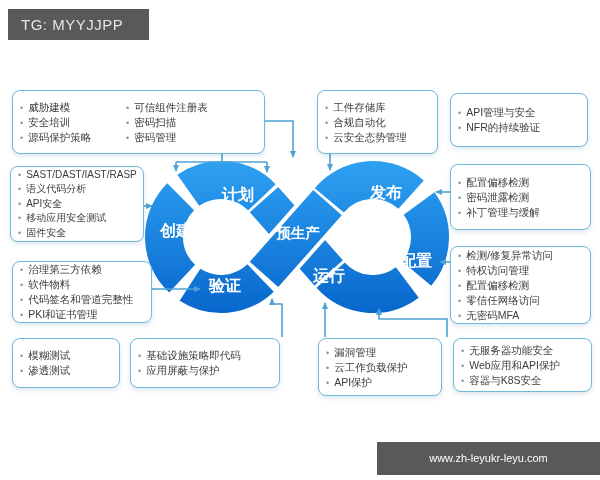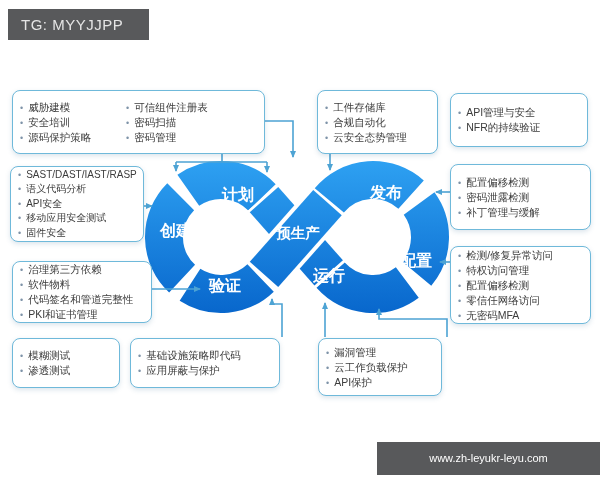--- a/index.html
+++ b/index.html
@@ -166,16 +166,23 @@
   </div>
 
   <div class="ibox" style="left:318px;top:338px;width:124px;height:58px">
     <ul>
       <li>漏洞管理</li>
       <li>云工作负载保护</li>
       <li>API保护</li>
     </ul>
   </div>
 
+  <div class="ibox" style="left:453px;top:338px;width:139px;height:54px">
+    <ul>
+      <li>无服务器功能安全</li>
+      <li>Web应用和API保护</li>
+      <li>容器与K8S安全</li>
+    </ul>
+  </div>
 
   <div class="footer">www.zh-leyukr-leyu.com</div>
 
 </div>
 
 </body></html>

